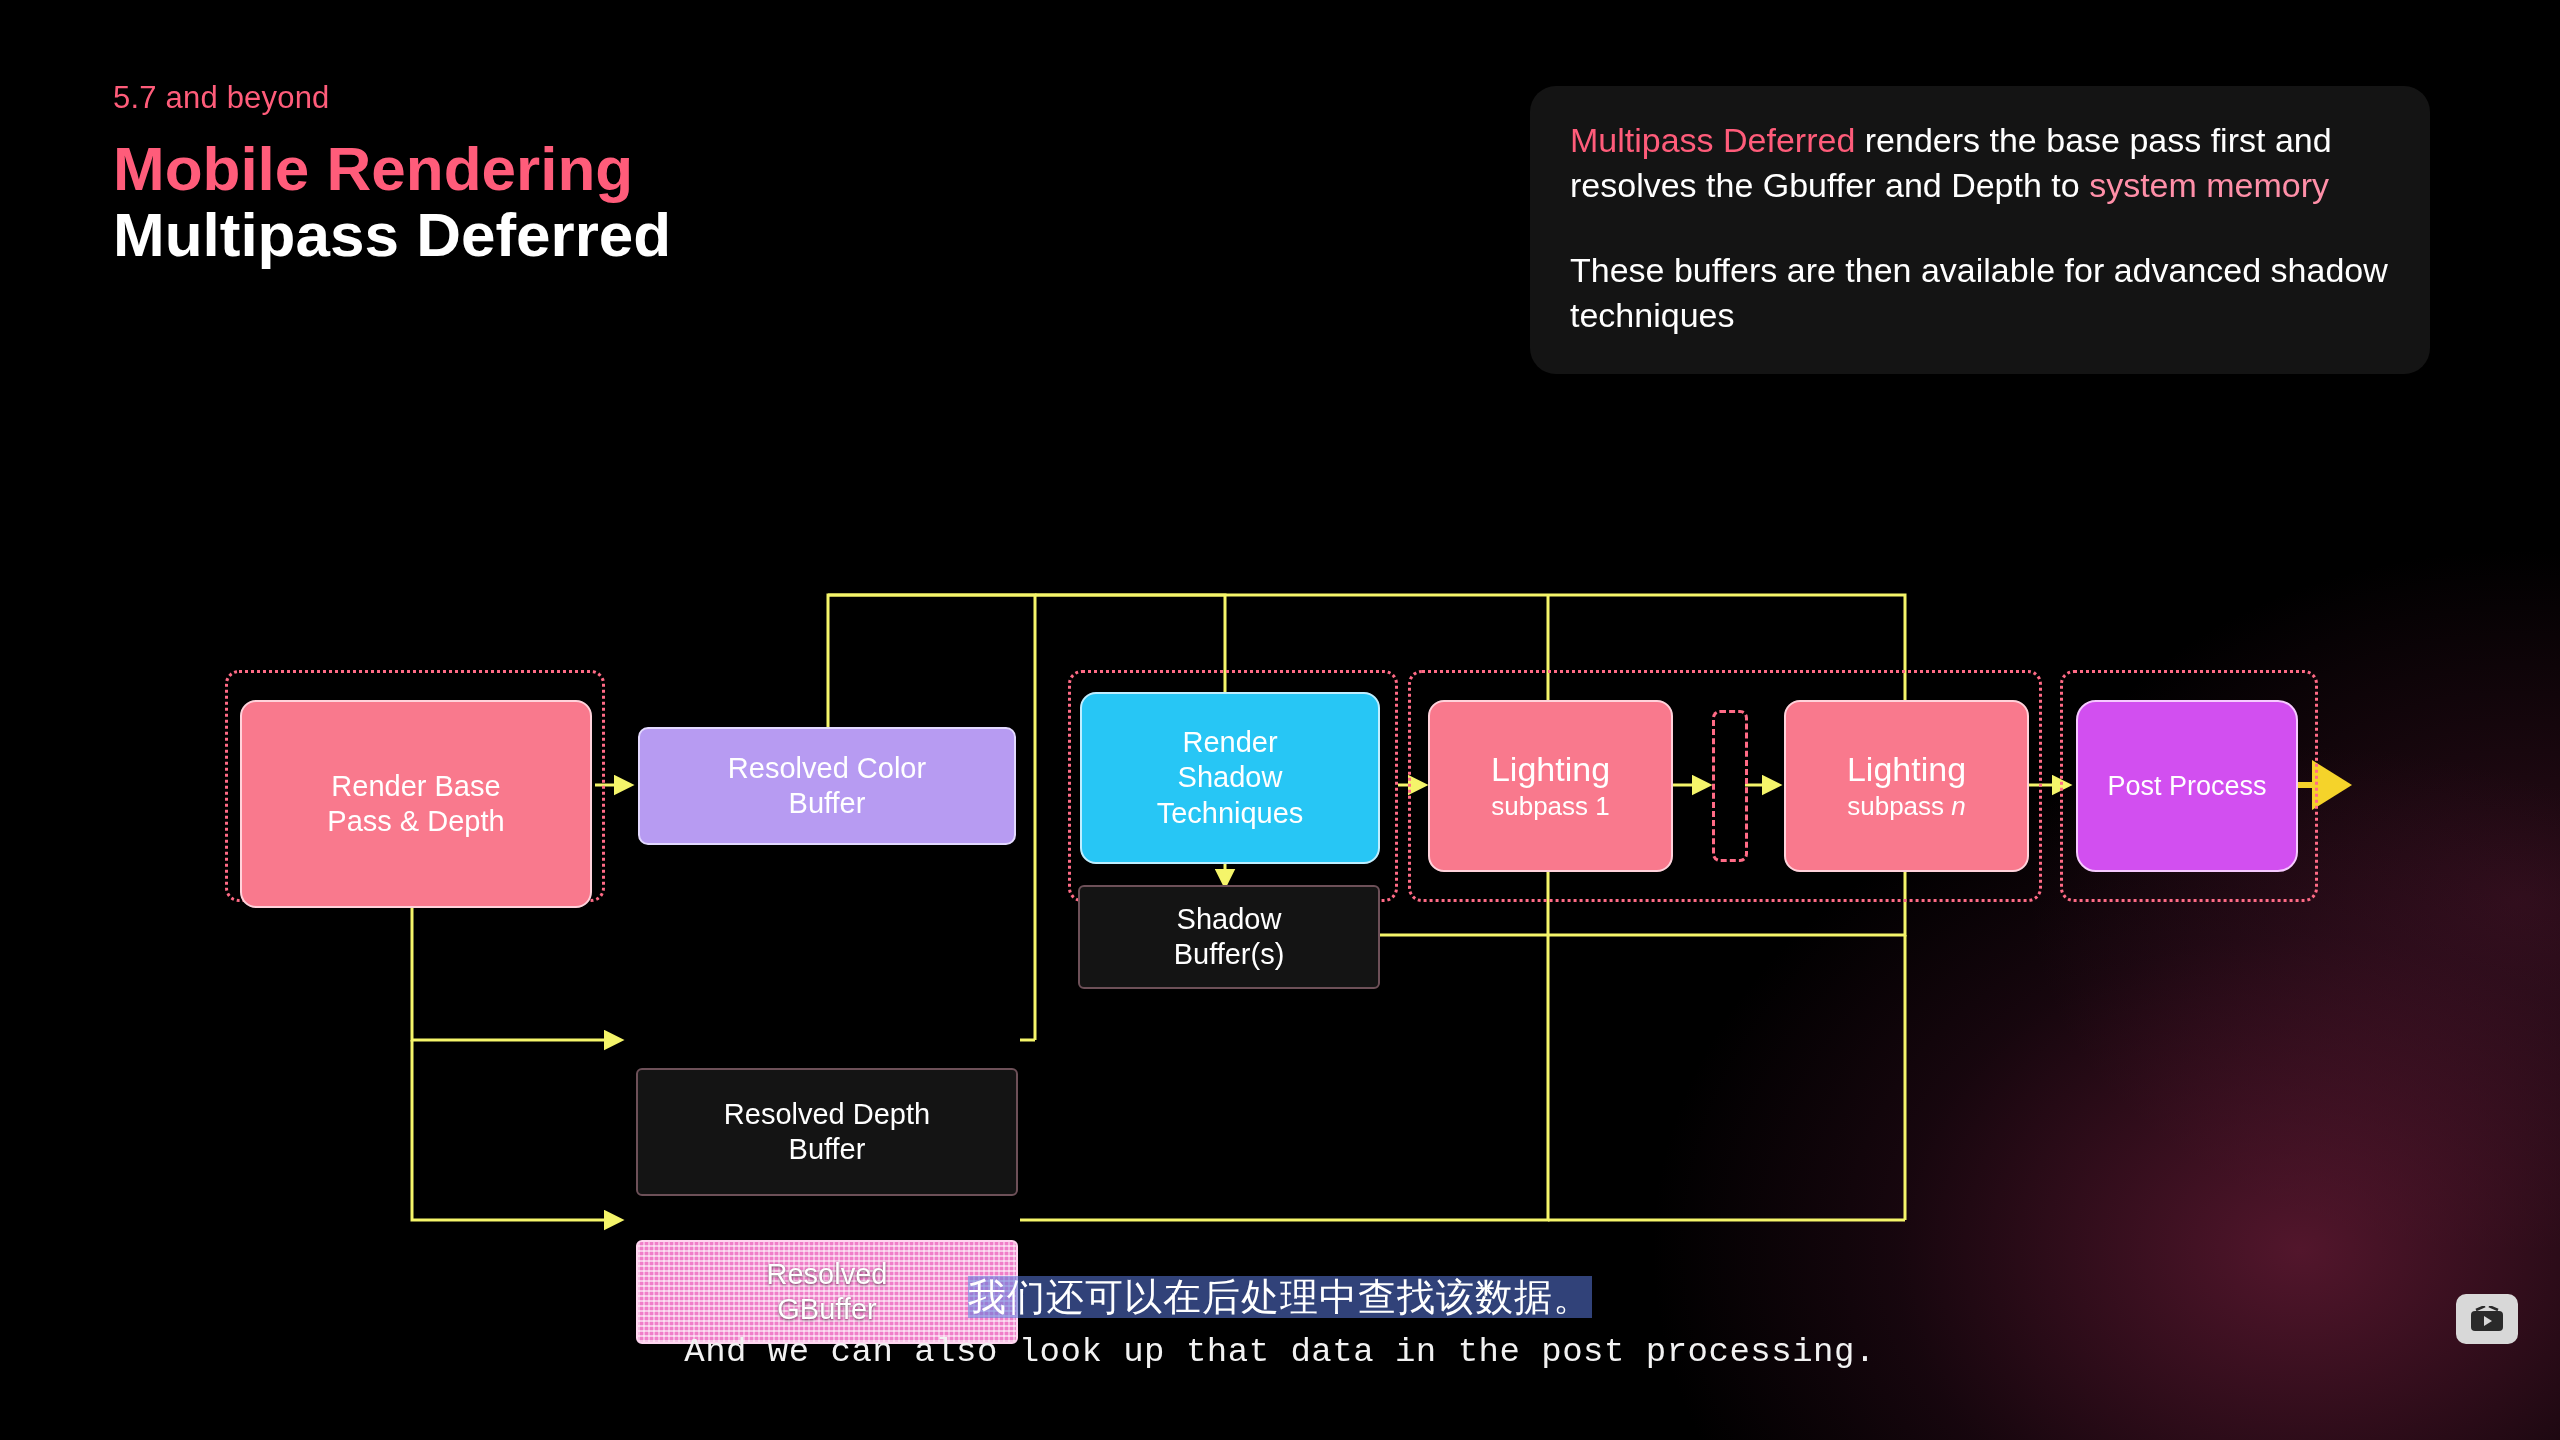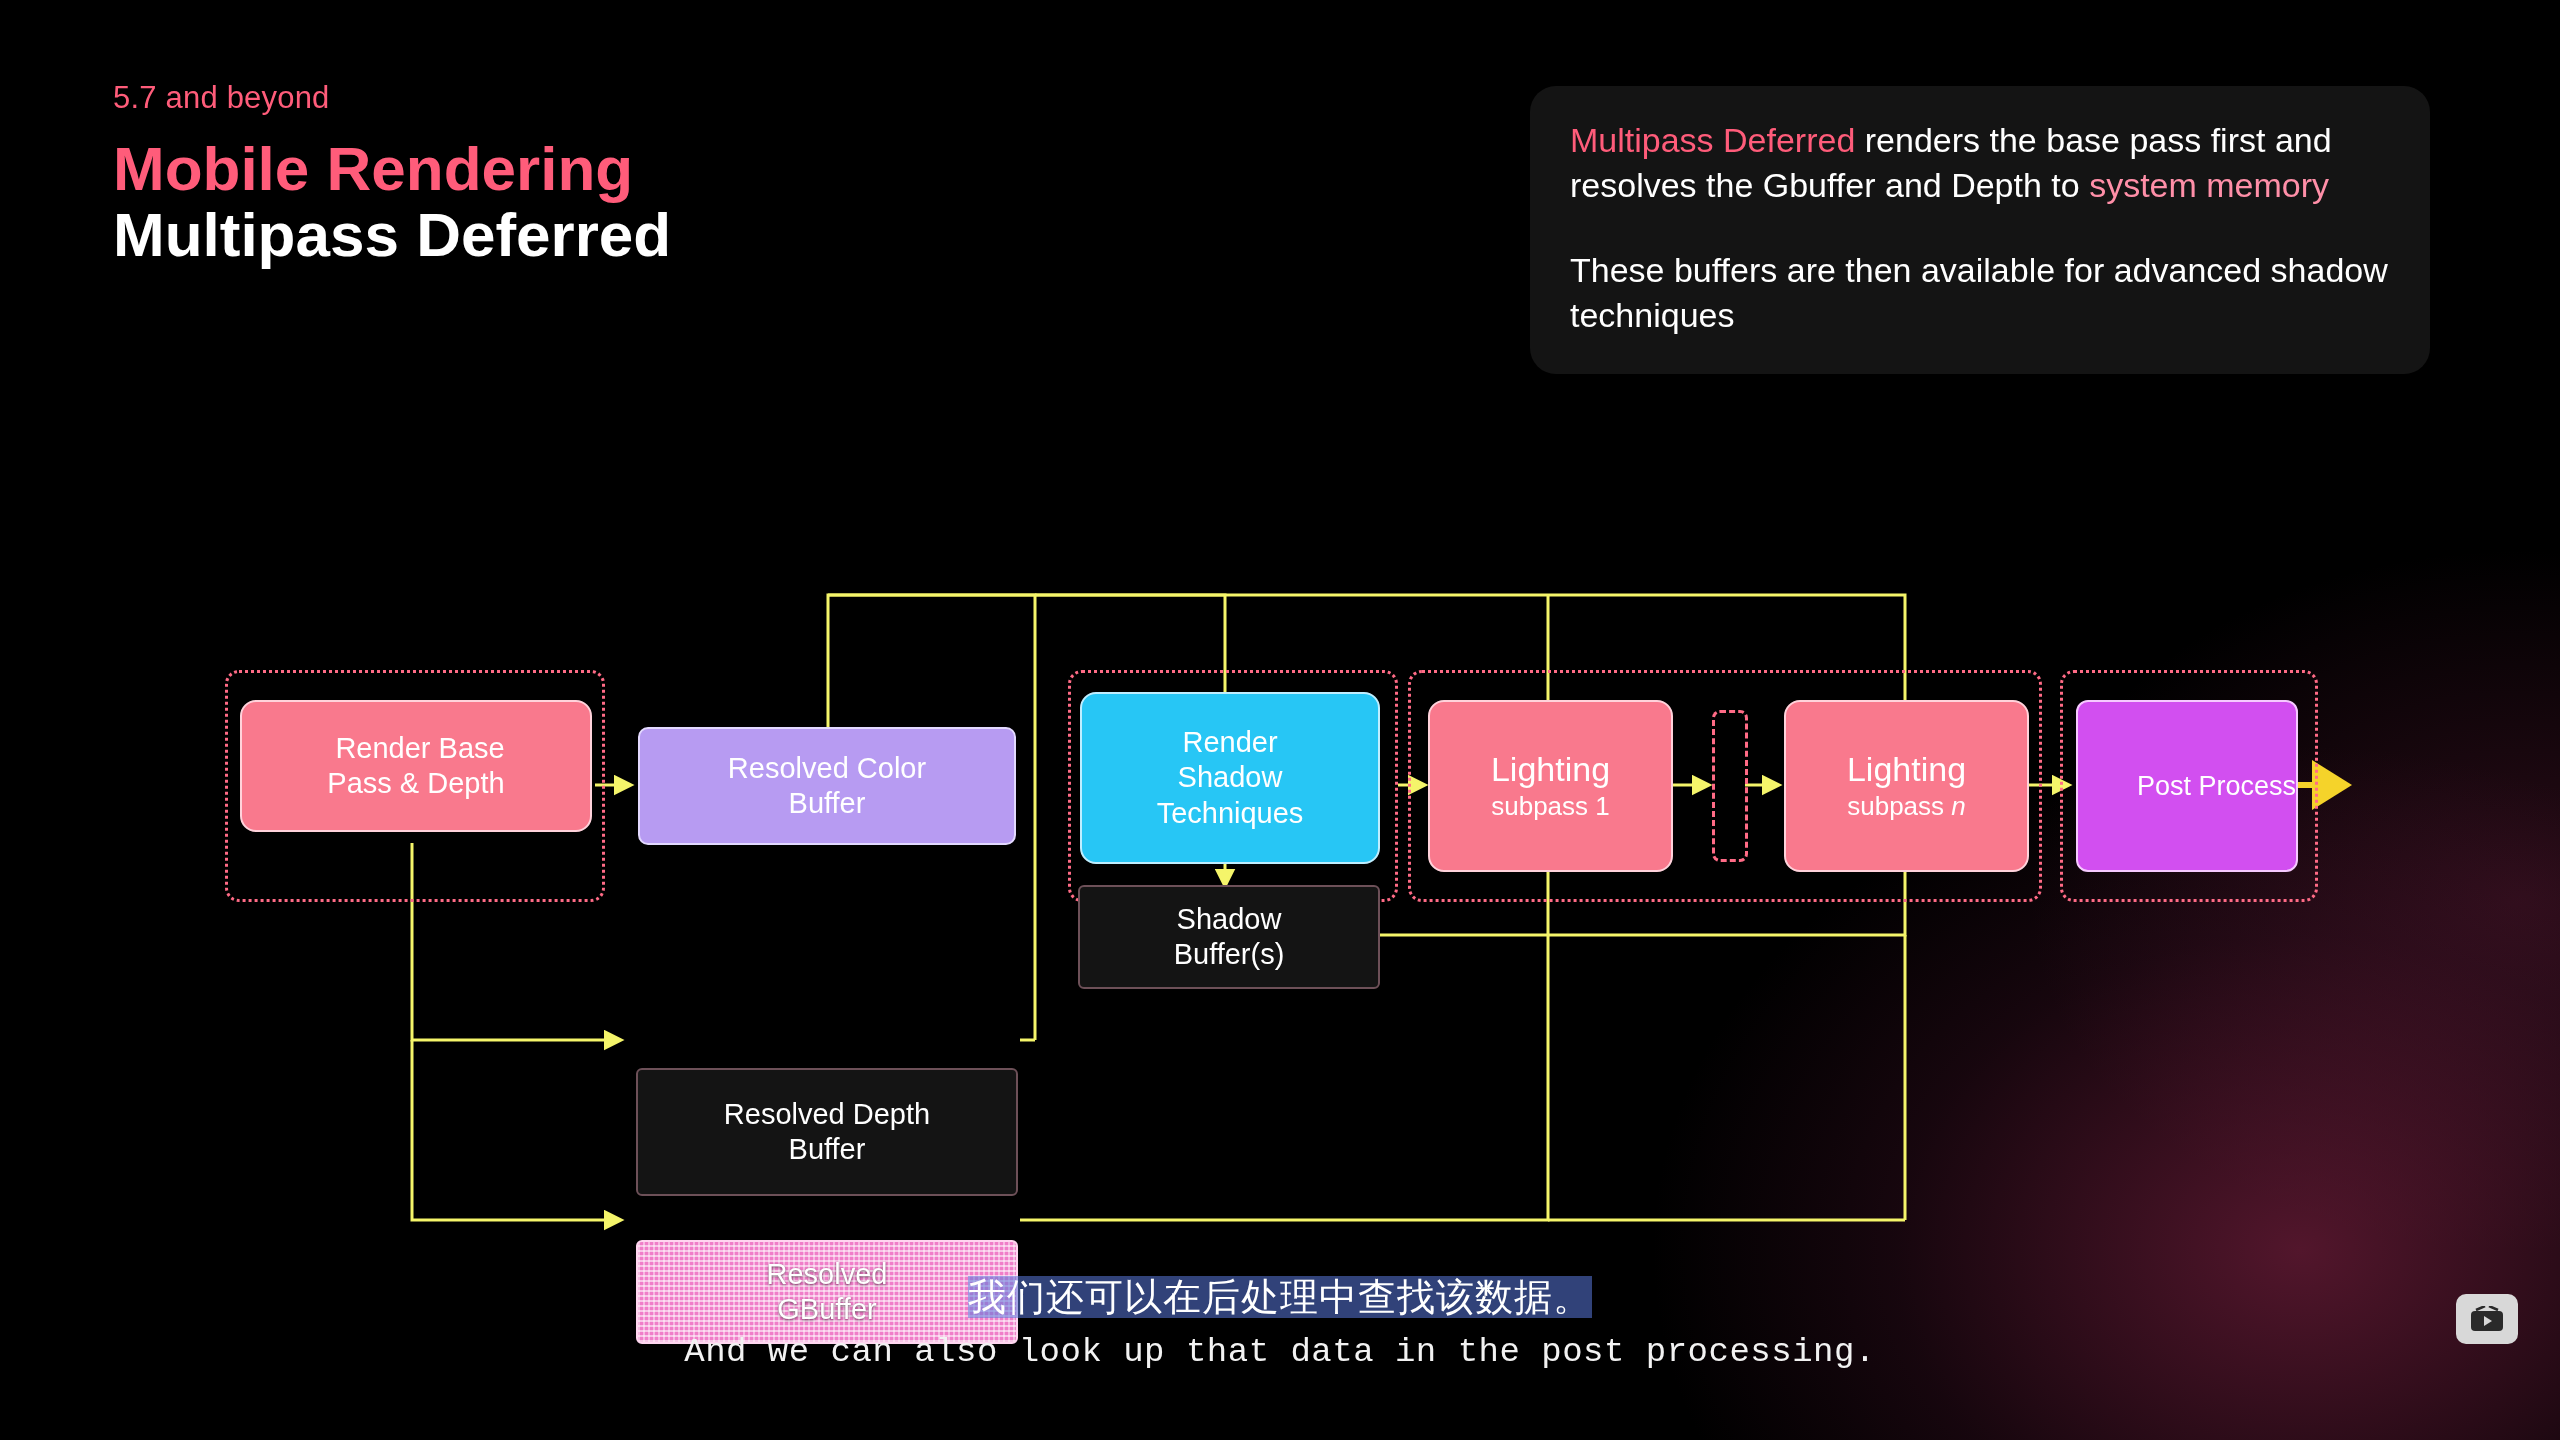--- a/index.html
+++ b/index.html
@@ -131,22 +131,21 @@
     border-radius: 16px;
   }
   .n-dark {
     background: #141414;
     border: 2px solid #6d5058;
     border-radius: 6px;
   }
   .n-magenta {
     background: #d24ff0;
     border: 2px solid #f6c9ff;
-    border-radius: 12px;
-    align-items: flex-end;
+    border-radius: 20px;
   }
   .n-dither {
     background-color: #f07ec9;
     background-image:
       repeating-linear-gradient(0deg, rgba(255,255,255,0.55) 0px, rgba(255,255,255,0.55) 2px, rgba(0,0,0,0) 2px, rgba(0,0,0,0) 5px),
       repeating-linear-gradient(90deg, rgba(255,255,255,0.45) 0px, rgba(255,255,255,0.45) 2px, rgba(0,0,0,0) 2px, rgba(0,0,0,0) 5px);
     border: 2px solid #ffd6f0;
     border-radius: 6px;
   }
   .placeholder-dash {
@@ -262,21 +261,21 @@
 
       <polygon points="2312,200 2352,225 2312,250" fill="#f5d32a"></polygon>
       <line x1="2295" y1="225" x2="2316" y2="225" stroke="#f5d32a" stroke-width="6"></line>
     </svg>
 
     <div class="group-box" style="left:225px; top:110px; width:380px; height:232px;"></div>
     <div class="group-box" style="left:1068px; top:110px; width:330px; height:232px;"></div>
     <div class="group-box" style="left:1408px; top:110px; width:634px; height:232px;"></div>
     <div class="group-box" style="left:2060px; top:110px; width:258px; height:232px;"></div>
 
-    <div class="node n-pink" style="left:240px; top:140px; width:352px; height:132px;text-align:right;">
+    <div class="node n-pink" style="left:240px; top:140px; width:352px; height:208px;">
       <span style="white-space:pre-line;">Render Base
 Pass &amp; Depth</span>
     </div>
 
     <div class="node n-purple" style="left:638px; top:167px; width:378px; height:118px;">
       <span style="white-space:pre-line;">Resolved Color
 Buffer</span>
     </div>
 
     <div class="node n-cyan" style="left:1080px; top:132px; width:300px; height:172px;align-items:center;">

